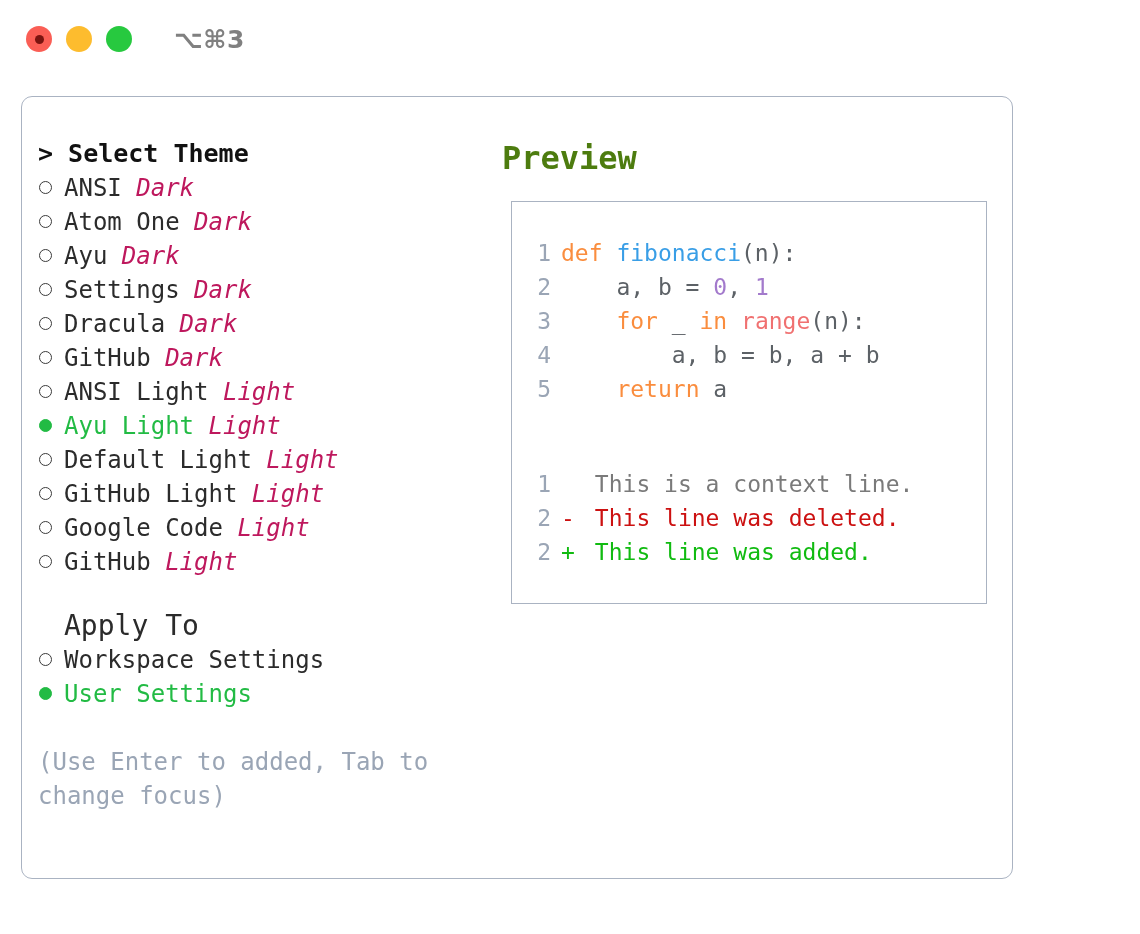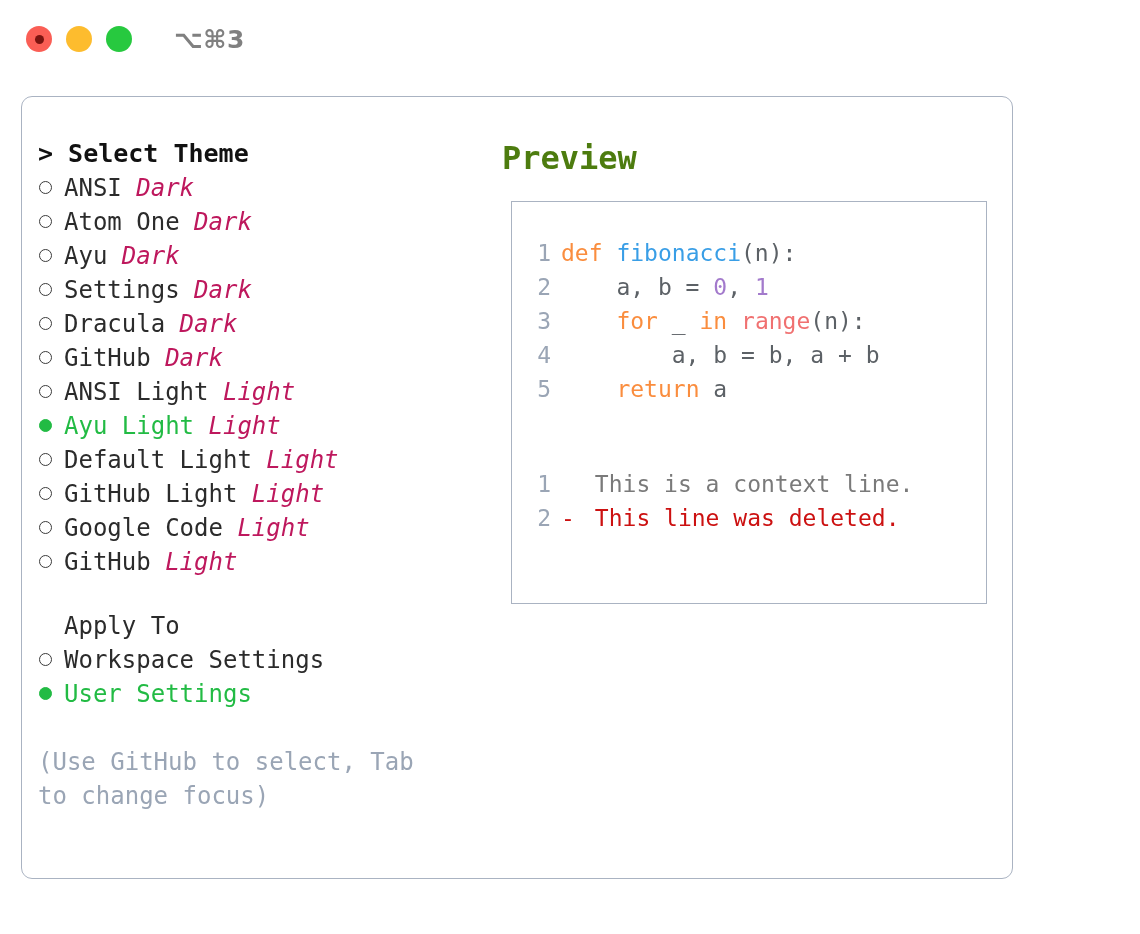--- a/index.html
+++ b/index.html
@@ -118,21 +118,21 @@
     box-sizing: border-box;
   }
   .dot.hollow { border: 1.8px solid #3b3b3b; background: transparent; }
   .dot.filled { background: #22bb44; border: 1.8px solid #22bb44; }
 
   .opt .name { color: #2b2b2b; }
   .opt.selected .name { color: #22bb44; text-align: right; }
   .opt .badge { color: #be185d; font-style: italic; }
 
   .section-label {
-    font-size: 24px;
+    font-size: 28px;
     color: #2b2b2b;
     line-height: 34px;
     padding-left: 26px;
     white-space: pre;
   }
 
   #spacer-a { height: 30px; }
   #spacer-b { height: 34px; }
 
   #hint {
@@ -226,35 +226,36 @@
           <div class="opt"><span class="marker"><span class="dot hollow"></span></span><span class="name">Google Code</span><span> </span><span class="badge">Light</span></div>
           <div class="opt"><span class="marker"><span class="dot hollow"></span></span><span class="name">GitHub</span><span> </span><span class="badge">Light</span></div>
         </div>
       <div id="spacer-a"></div>
       <div class="section-label">Apply To</div>
       <div id="apply-options">
           <div class="opt"><span class="marker"><span class="dot hollow"></span></span><span class="name">Workspace Settings</span></div>
           <div class="opt selected"><span class="marker"><span class="dot filled"></span></span><span class="name">User Settings</span></div>
         </div>
       <div id="spacer-b"></div>
-      <div id="hint">(Use GitHub to select, Tab to change focus)</div>
+      <div id="hint">(Use Enter to added, Tab to change focus)</div>
     </div>
 
     <div id="right-col">
       <div id="preview-title">Preview</div>
       <div id="preview-box">
         <div id="code-block">
             <div class="cline"><span class="ln">1</span><span class="kw">def </span><span class="fn">fibonacci</span><span class="pl">(n):</span></div>
             <div class="cline"><span class="ln">2</span><span class="pl">    a, b = </span><span class="num">0</span><span class="pl">, </span><span class="num">1</span></div>
             <div class="cline"><span class="ln">3</span><span class="pl">    </span><span class="kw">for</span><span class="pl"> _ </span><span class="kw">in</span><span class="pl"> </span><span class="bi">range</span><span class="pl">(n):</span></div>
             <div class="cline"><span class="ln">4</span><span class="pl">        a, b = b, a + b</span></div>
             <div class="cline"><span class="ln">5</span><span class="pl">    </span><span class="kw">return</span><span class="pl"> a</span></div>
           </div>
         <div class="blank-row"></div>
         <div id="diff-block">
             <div class="cline"><span class="ln">1</span><span class="diff-mark d-ctx"> </span><span class="d-ctx"> This is a context line.</span></div>
             <div class="cline"><span class="ln">2</span><span class="diff-mark d-del">-</span><span class="d-del"> This line was deleted.</span></div>
+            <div class="cline"><span class="ln">2</span><span class="diff-mark d-add">+</span><span class="d-add"> This line was added.</span></div>
           </div>
       </div>
     </div>
 
   </div>
 </div>
 
 </body></html>

